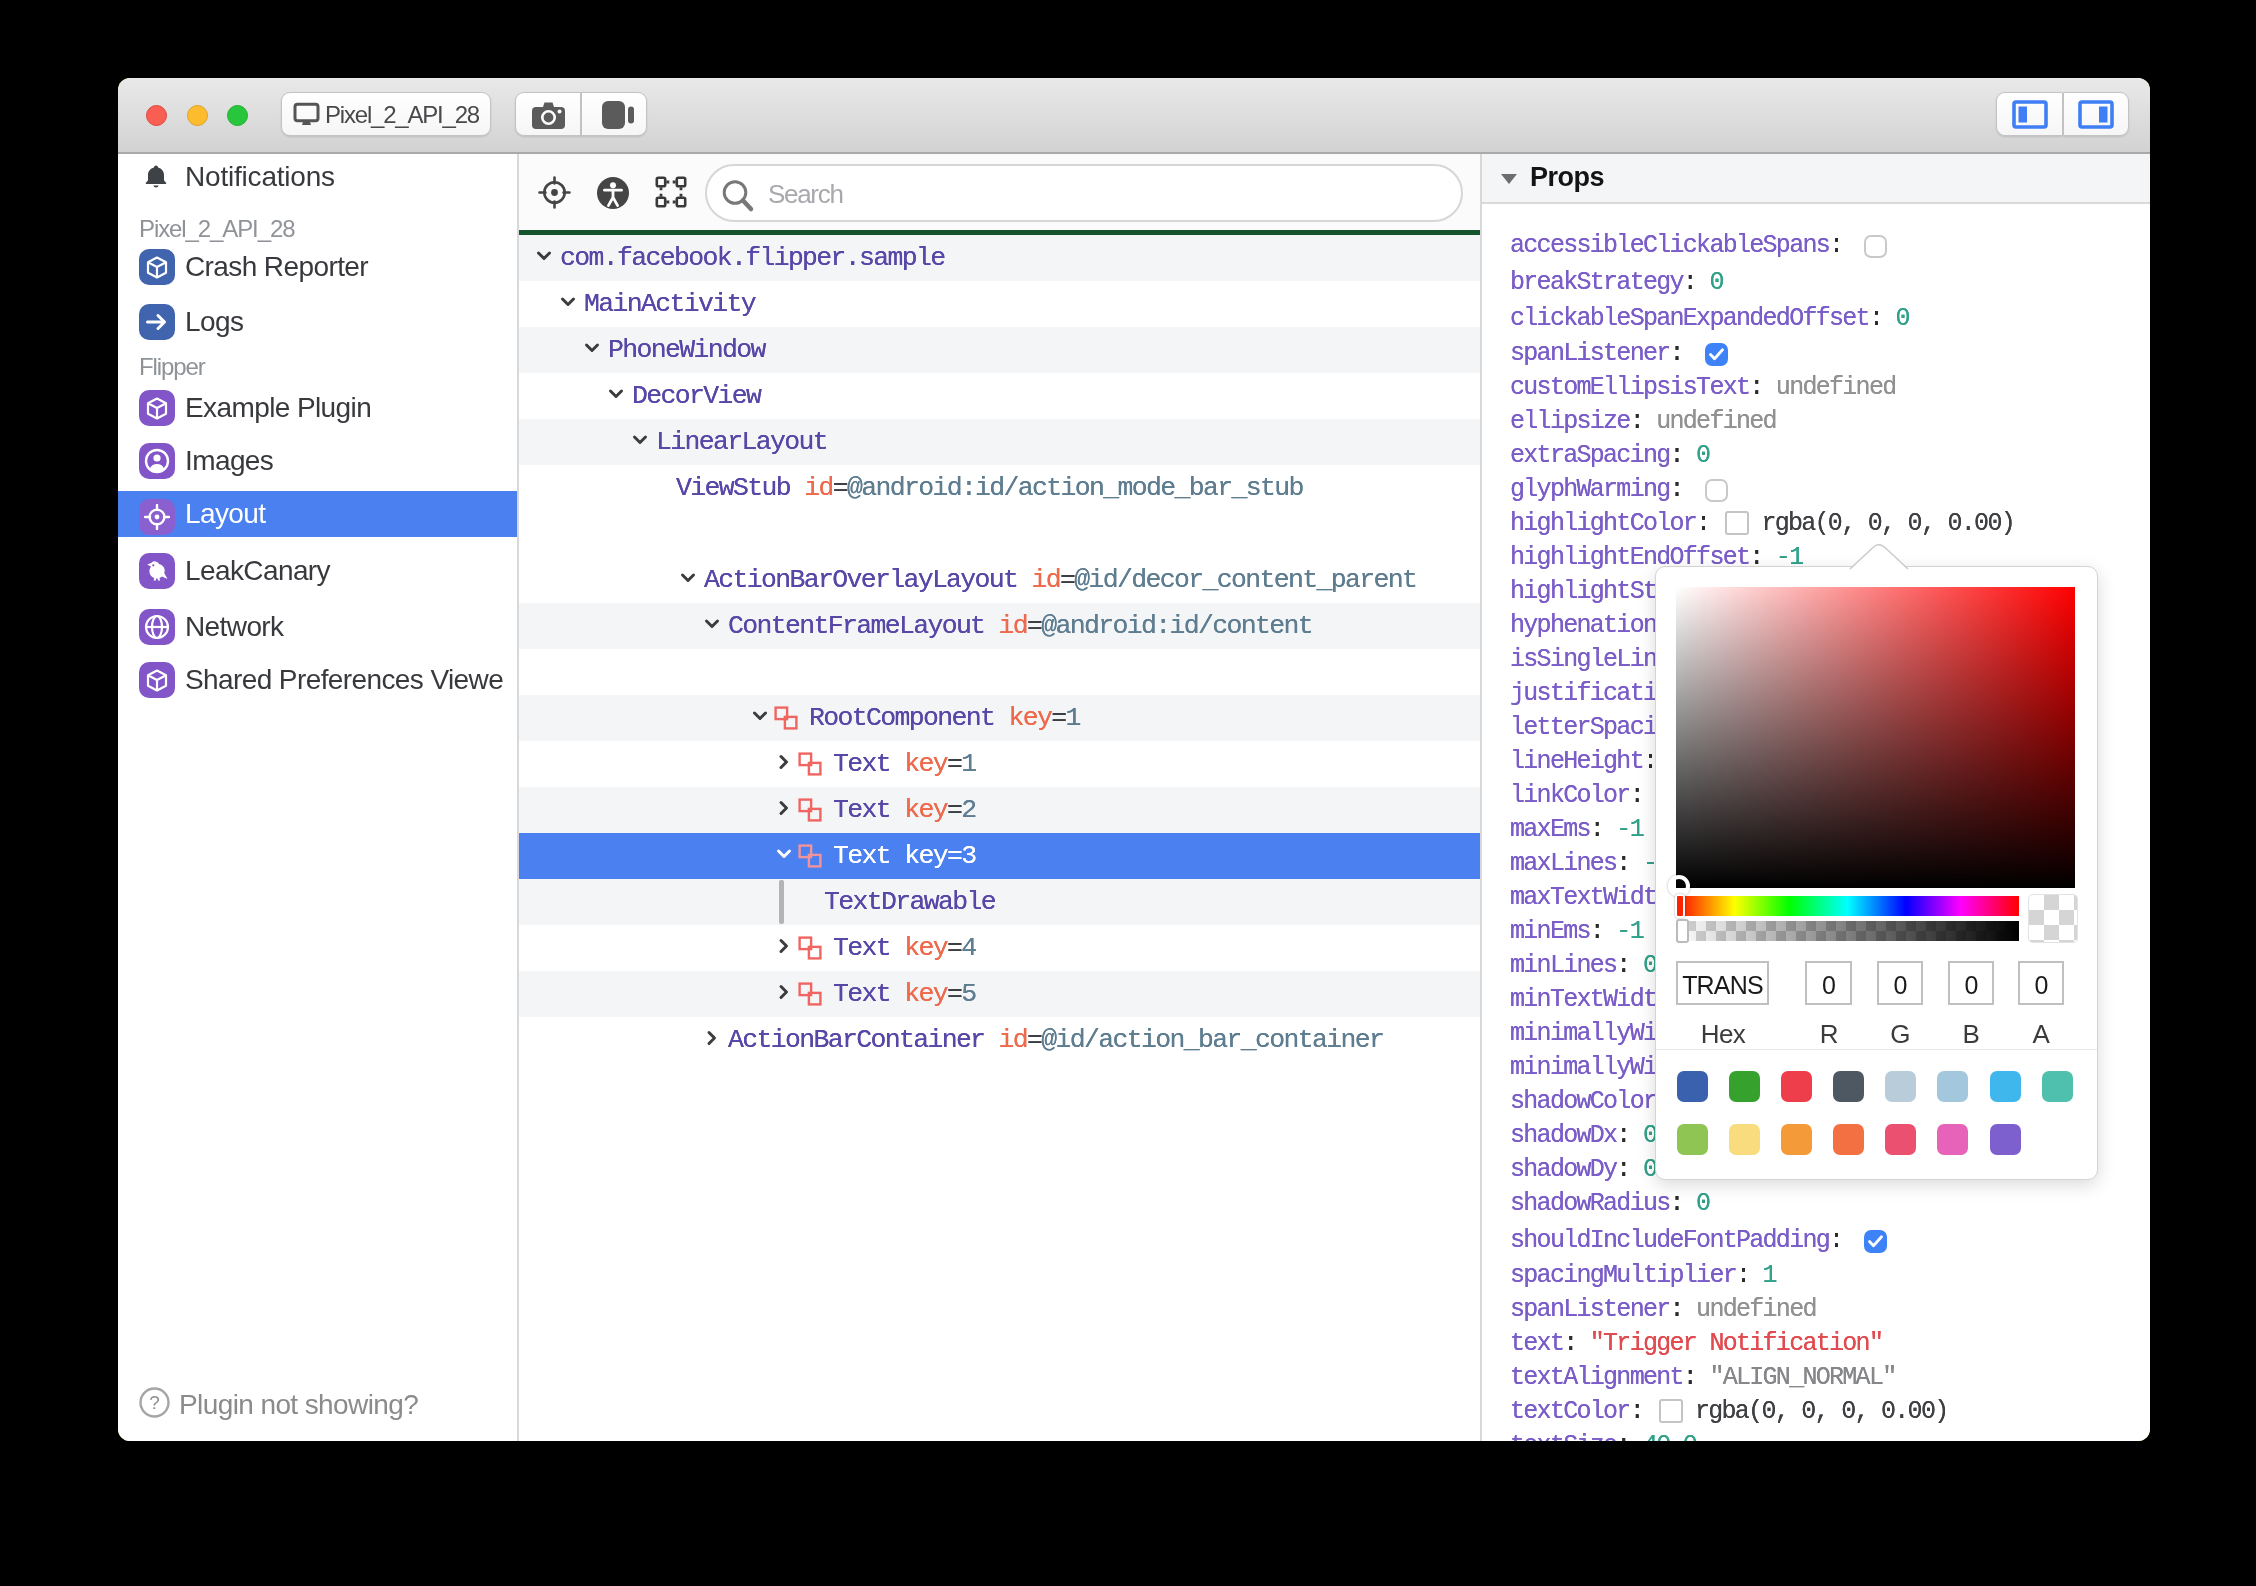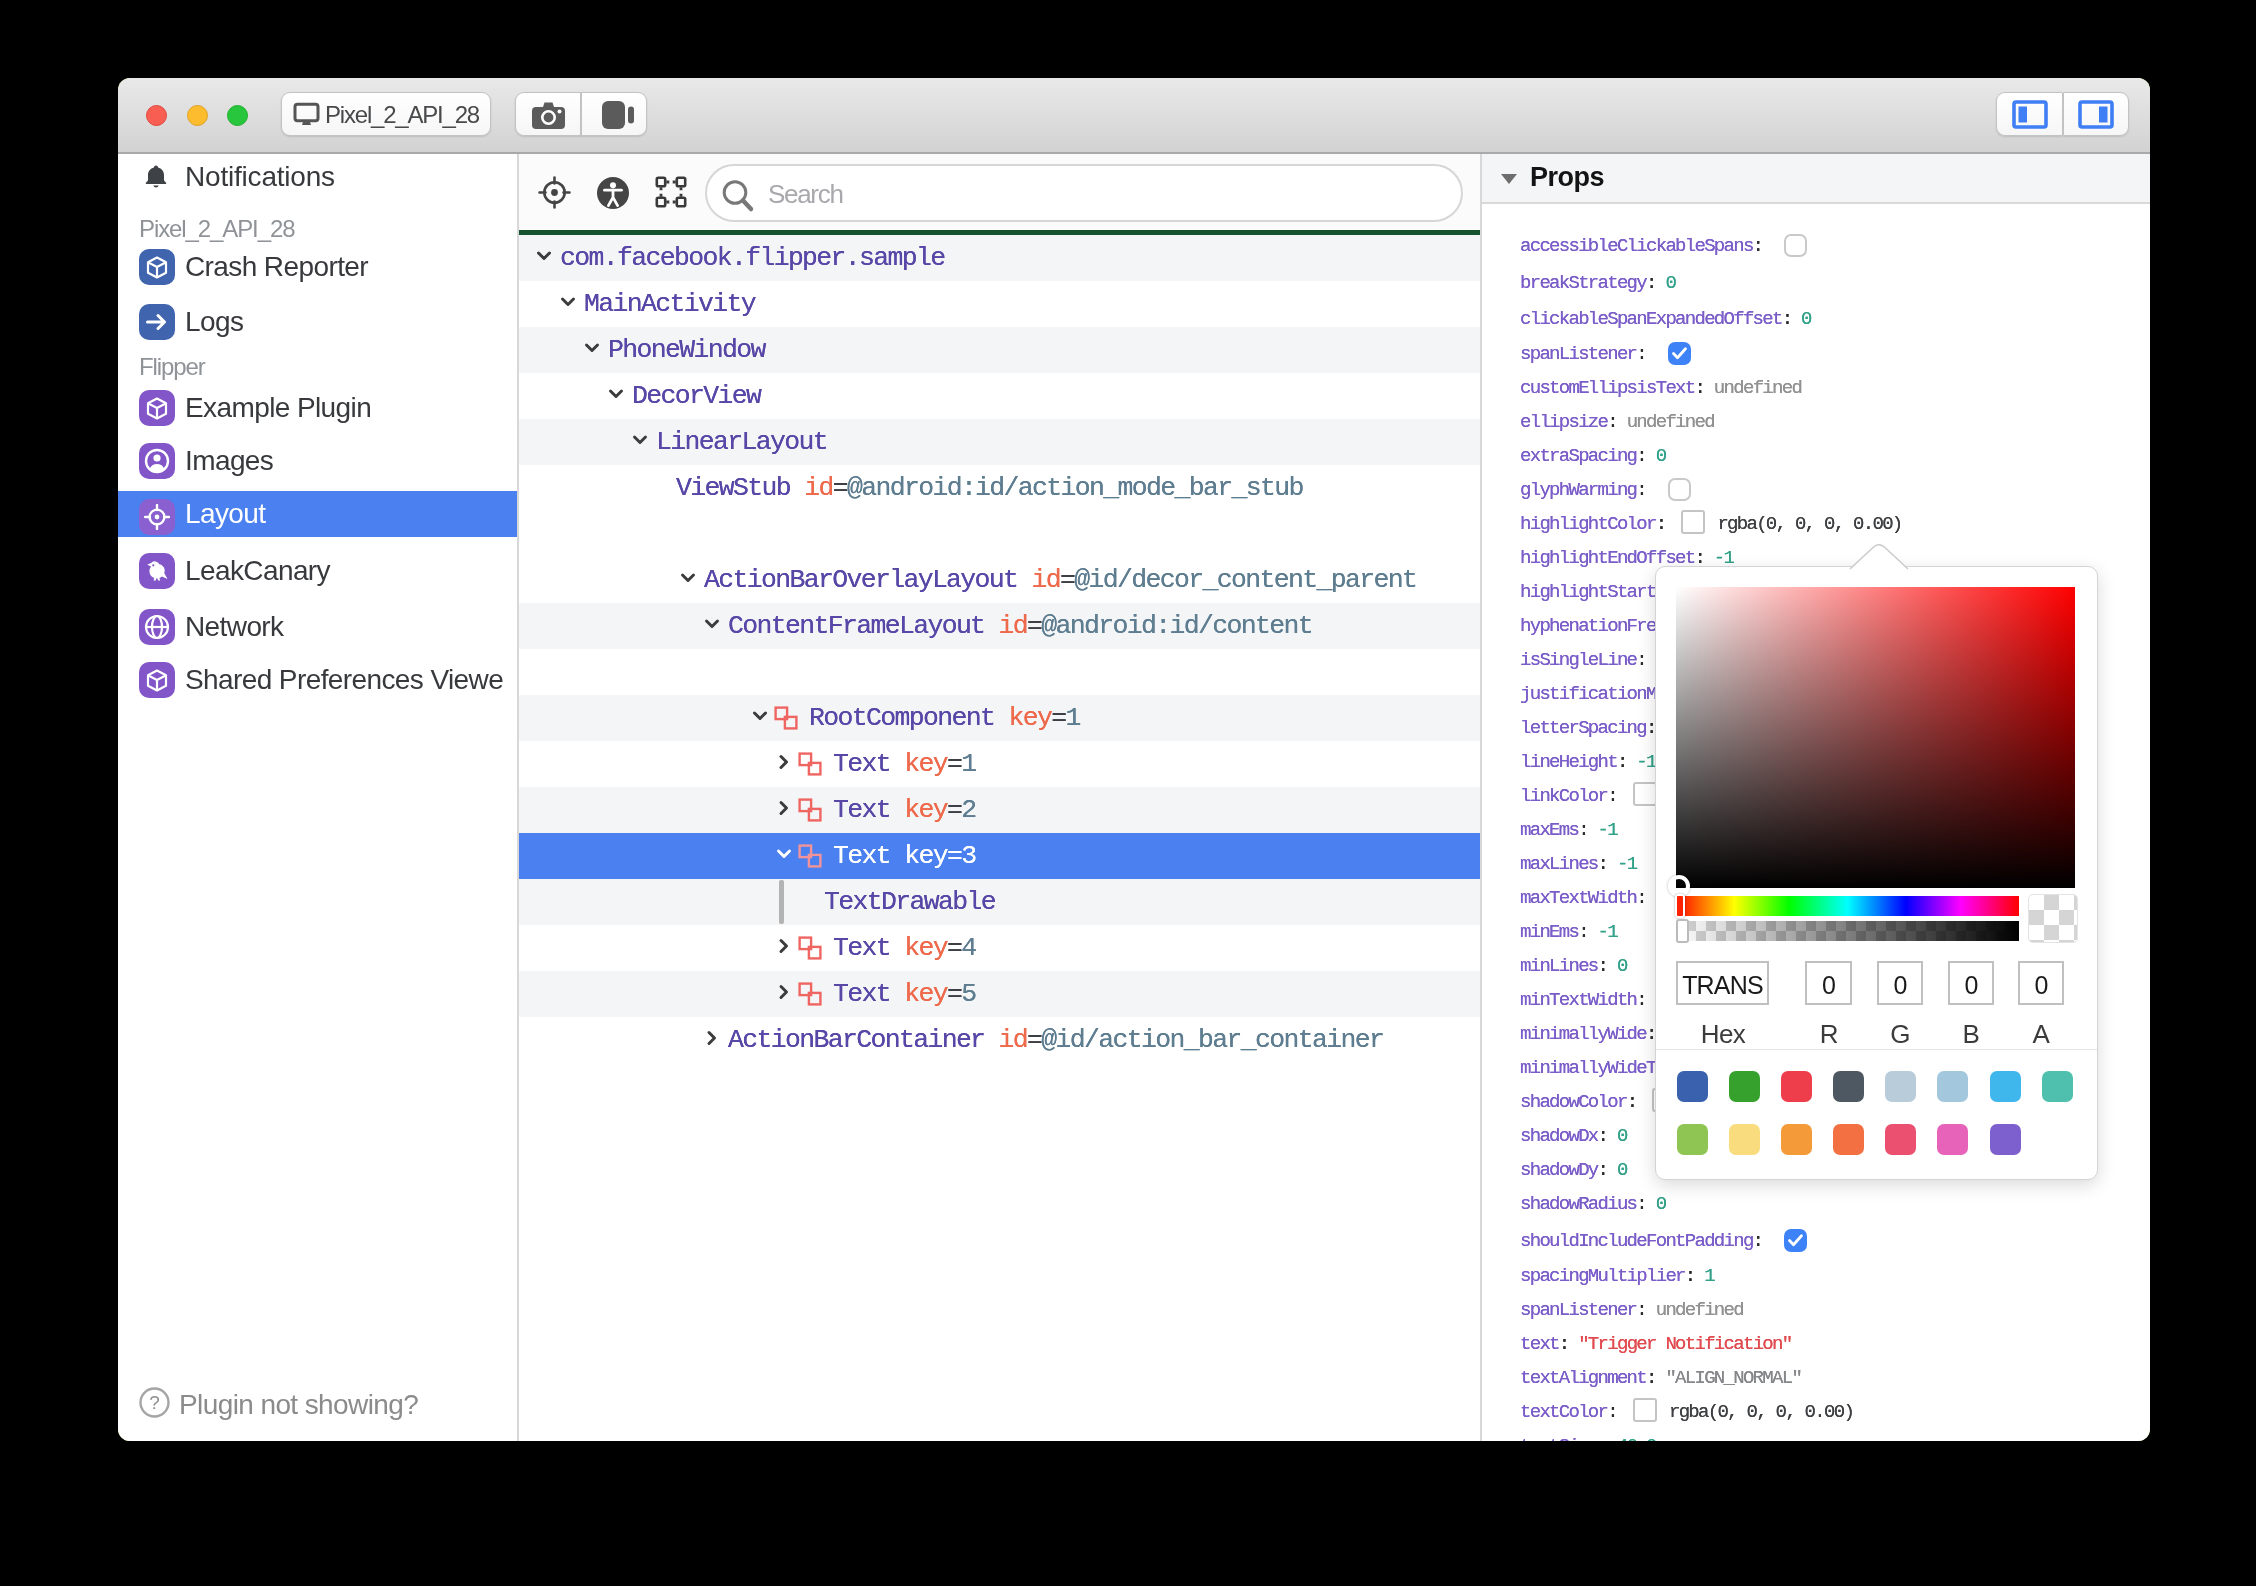--- a/index.html
+++ b/index.html
@@ -35,21 +35,21 @@
   .te{color:#3c3f44;}
   .tv{color:#5e7d90;}
   .trow.sel .tn,.trow.sel .ta,.trow.sel .te,.trow.sel .tv{color:#fff;}
   .trow > span.chev{top:12px;height:18px;line-height:18px;}
   .trow > span.cicon{top:11px;height:24px;line-height:24px;}
   .trow > span.vbar{top:1px;width:5px;height:44px;background:#b3b3b3;border-radius:2px;}
   .props{position:absolute;left:1364px;top:76px;right:0;bottom:0;background:#fff;}
   .phead{position:absolute;left:0;top:0;width:100%;height:48px;background:#f4f5f6;border-bottom:2px solid #d9d9d9;}
   .phead .tri{position:absolute;left:19px;top:20px;width:0;height:0;border-left:8px solid transparent;border-right:8px solid transparent;border-top:10px solid #6d6d6d;}
   .phead .pt{position:absolute;left:48px;top:8px;font-size:27px;letter-spacing:-0.5px;font-weight:bold;color:#141414;}
-  .prow{position:absolute;left:38px;height:34px;line-height:34px;font-family:"Liberation Mono", monospace;font-size:19px;letter-spacing:-1.71px;white-space:pre;text-shadow:0 0 0.5px;}
+  .prow{position:absolute;left:28px;height:34px;line-height:34px;font-family:"Liberation Mono", monospace;font-size:25px;letter-spacing:-1.71px;white-space:pre;text-shadow:0 0 0.5px;}
   .pn{color:#7a5dc8;}
   .pc{color:#2b2b2b;}
   .pnum{color:#32a189;}
   .pund{color:#919191;}
   .pstr{color:#e04b50;}
   .pgray{color:#86878a;}
   .prgba{color:#3f4043;}
   .cb{display:inline-block;vertical-align:-6px;width:23px;height:23px;box-sizing:border-box;margin-left:22px;}
   .cb.un{background:#fff;border:2px solid #c9c9c9;border-radius:7px;}
   .cb.ck{background:#3d82f7;border-radius:7px;}

